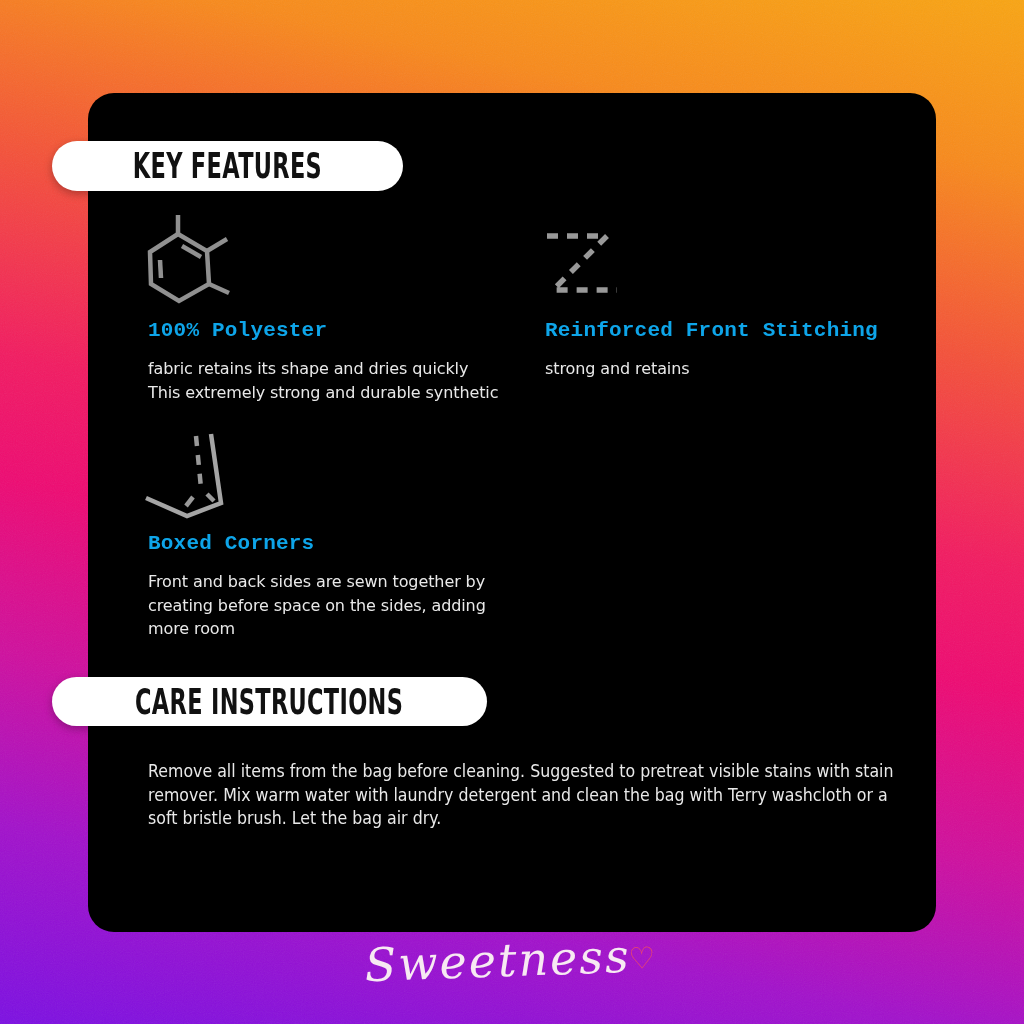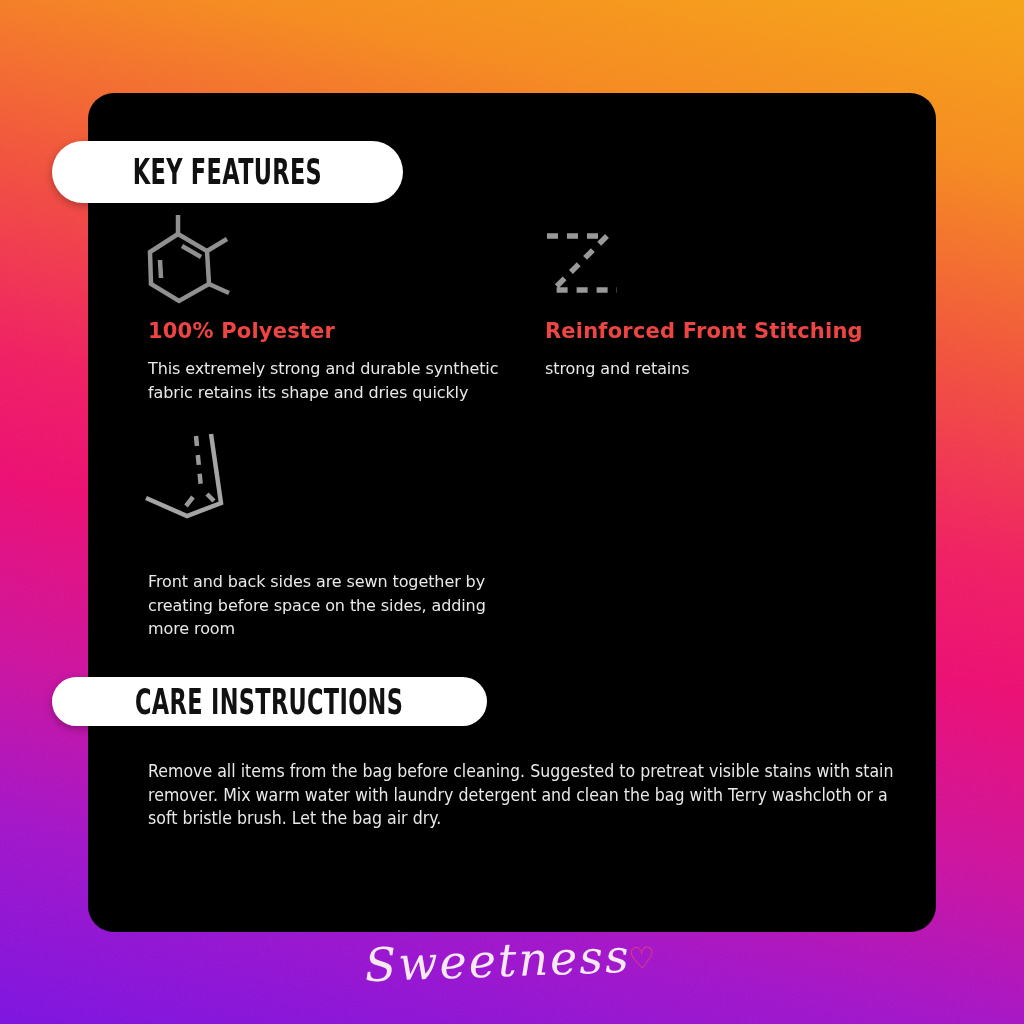--- a/index.html
+++ b/index.html
@@ -22,32 +22,32 @@
     background:var(--card,#000);
     border-radius:26px;
   }
   .pill{
     position:absolute;
     background:var(--pill,#fff);
     border-radius:40px;
     display:flex;align-items:center;justify-content:center;
     box-shadow:0 3px 8px rgba(0,0,0,.28);
   }
-  .pill-key{left:52px;top:141px;width:351px;height:62px;}
+  .pill-key{left:52px;top:141px;width:351px;height:50px;}
   .pill-care{left:52px;top:677px;width:435px;height:49px;}
   .pill-text{
     display:inline-block;
     font-size:34px;font-weight:800;color:var(--pill-text,#111);
     letter-spacing:0.5px;white-space:nowrap;
     transform:scale(0.66,1.02);
   }
   .feat-title{
     position:absolute;
-    font-size:21px;font-weight:700;color:#ef4444;
-    letter-spacing:0.2px;white-space:nowrap;line-height:26px;
+    font-size:21px;font-weight:700;color:#0ea5e9;
+    letter-spacing:0.2px;white-space:nowrap;line-height:26px;font-family:Liberation Mono, monospace;
   }
   .feat-desc{position:absolute;}
   .feat-desc div{
     font-size:16px;color:var(--body-text,#e9e9e9);
     line-height:23.5px;white-space:nowrap;letter-spacing:-0.1px;
   }
   .icon{position:absolute;}
   .care-text{position:absolute;left:148px;top:760px;}
   .care-text div{
     font-size:17px;color:var(--body-text,#e9e9e9);
@@ -95,38 +95,39 @@
       <polygon points="33,20 62,37 64,70 34,87 6,70 5,38"></polygon>
       <line x1="33" y1="20" x2="33" y2="1"></line>
       <line x1="62" y1="37" x2="82" y2="25"></line>
       <line x1="64" y1="70" x2="84" y2="79"></line>
       <line x1="37" y1="32" x2="56" y2="43"></line>
       <line x1="15" y1="46" x2="16" y2="64"></line>
     </g>
   </svg>
   <div class="feat-title" style="left:148px;top:318px">100% Polyester</div>
   <div class="feat-desc" style="left:148px;top:357px">
+    <div>fabric retains its shape and dries quickly</div>
     <div>This extremely strong and durable synthetic</div>
-    <div>fabric retains its shape and dries quickly</div>
   </div>
 
   <svg class="icon" style="left:545px;top:229px" viewBox="0 0 76 72" width="76" height="72">
     <path d="M2 7 L62 7 L8 61 L72 61" fill="none" stroke="#999999" stroke-width="5.5" stroke-dasharray="11 9"></path>
   </svg>
   <div class="feat-title" style="left:545px;top:318px">Reinforced Front Stitching</div>
   <div class="feat-desc" style="left:545px;top:357px">
     <div>strong and retains</div>
   </div>
 
   <svg class="icon" style="left:145px;top:428px" viewBox="0 0 84 92" width="84" height="92">
     <polyline points="66,6 76,75 42,88 1,70" fill="none" stroke="#a5a5a5" stroke-width="4.5"></polyline>
     <line x1="51" y1="8" x2="56" y2="60" stroke="#999999" stroke-width="4.5" stroke-dasharray="10 9"></line>
     <line x1="48" y1="69" x2="41" y2="78" stroke="#999999" stroke-width="4.5"></line>
     <line x1="62" y1="66" x2="69" y2="73" stroke="#999999" stroke-width="4.5"></line>
   </svg>
+  <div class="feat-title" style="left:148px;top:531px">Boxed Corners</div>
   <div class="feat-desc" style="left:148px;top:570px">
     <div>Front and back sides are sewn together by</div>
     <div>creating before space on the sides, adding</div>
     <div>more room</div>
   </div>
 
   <div class="pill pill-care">
     <span class="pill-text">CARE INSTRUCTIONS</span>
   </div>
 

